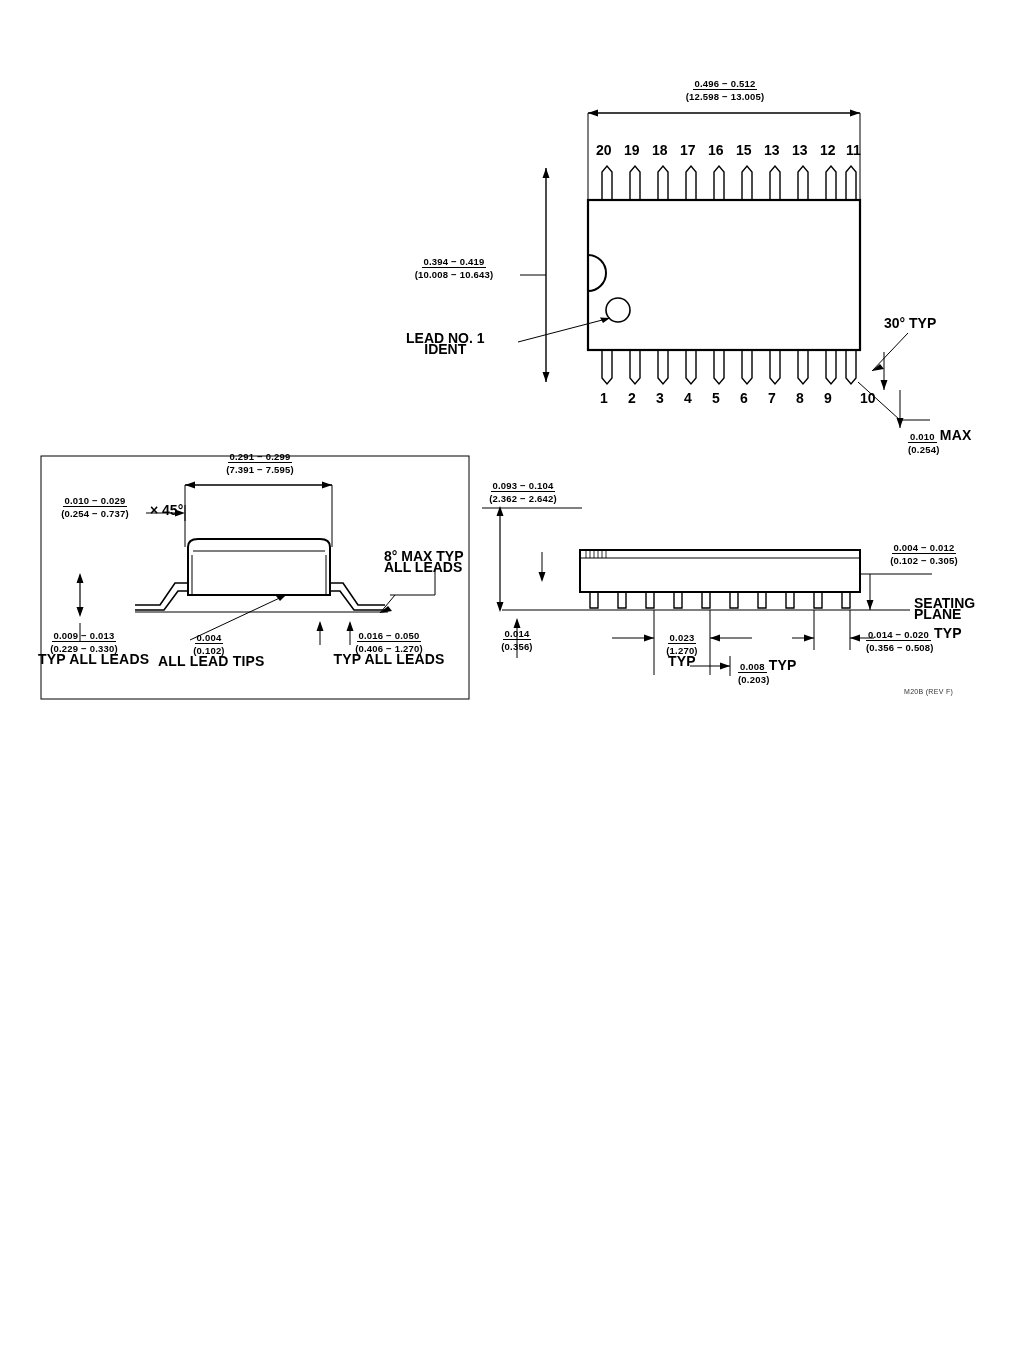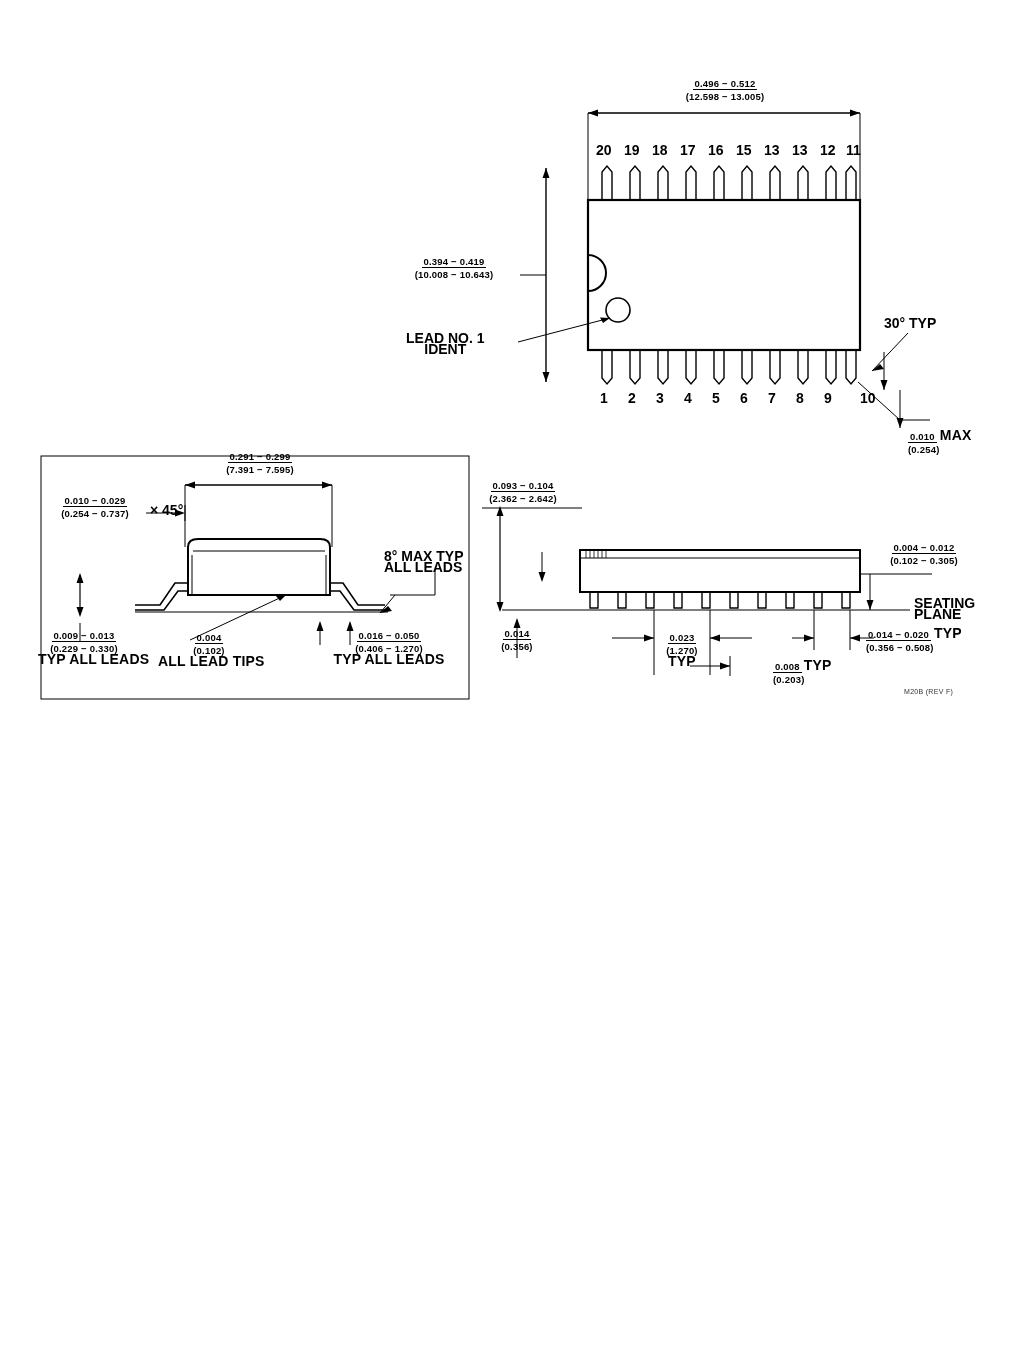--- a/index.html
+++ b/index.html
@@ -301,21 +301,21 @@
       <span class="top">0.023</span><br>
       <span class="bot">(1.270)</span><br>
       <span class="plain">TYP</span>
     </div>
 
     <div class="abs dimtxt" style="left:404px;top:158px;width:116px;text-align:left;">
       <span class="top">0.014 − 0.020</span><span class="plain" style="padding-left:3px;">TYP</span><br>
       <span class="bot">(0.356 − 0.508)</span>
     </div>
 
-    <div class="abs dimtxt" style="left:276px;top:190px;width:76px;text-align:left;margin-left:35px;">
+    <div class="abs dimtxt" style="left:276px;top:190px;width:76px;text-align:left;">
       <span class="top">0.008</span><span class="plain" style="padding-left:2px;">TYP</span><br>
       <span class="bot">(0.203)</span>
     </div>
 
     <div class="abs tiny" style="left:442px;top:218px;">M20B (REV F)</div>
   </div>
 
 </div>
 
 </body></html>

